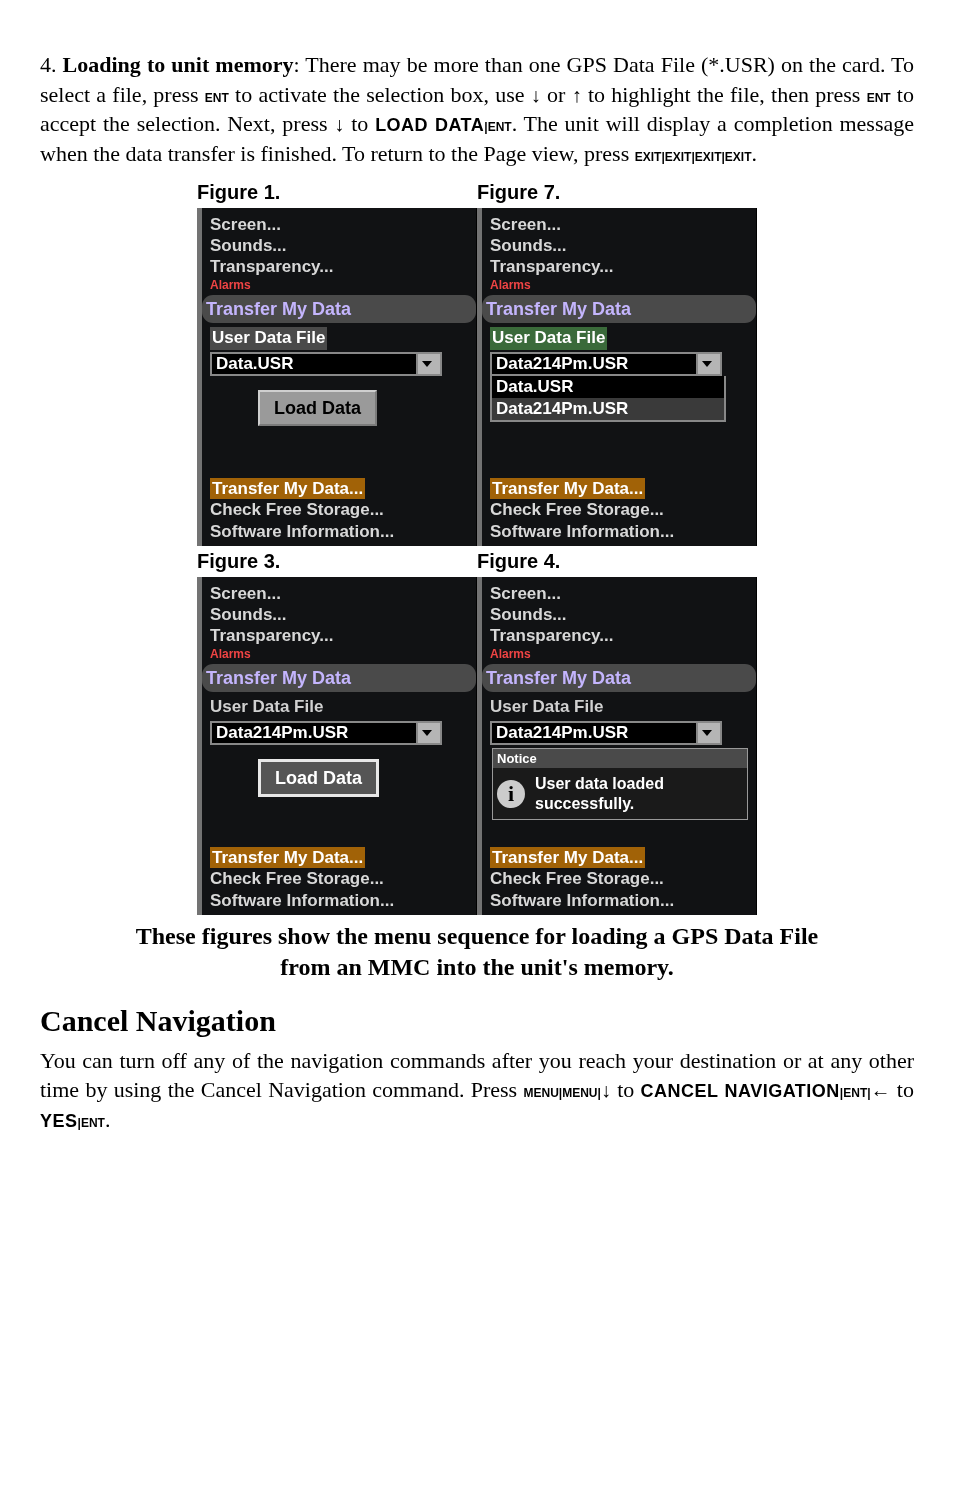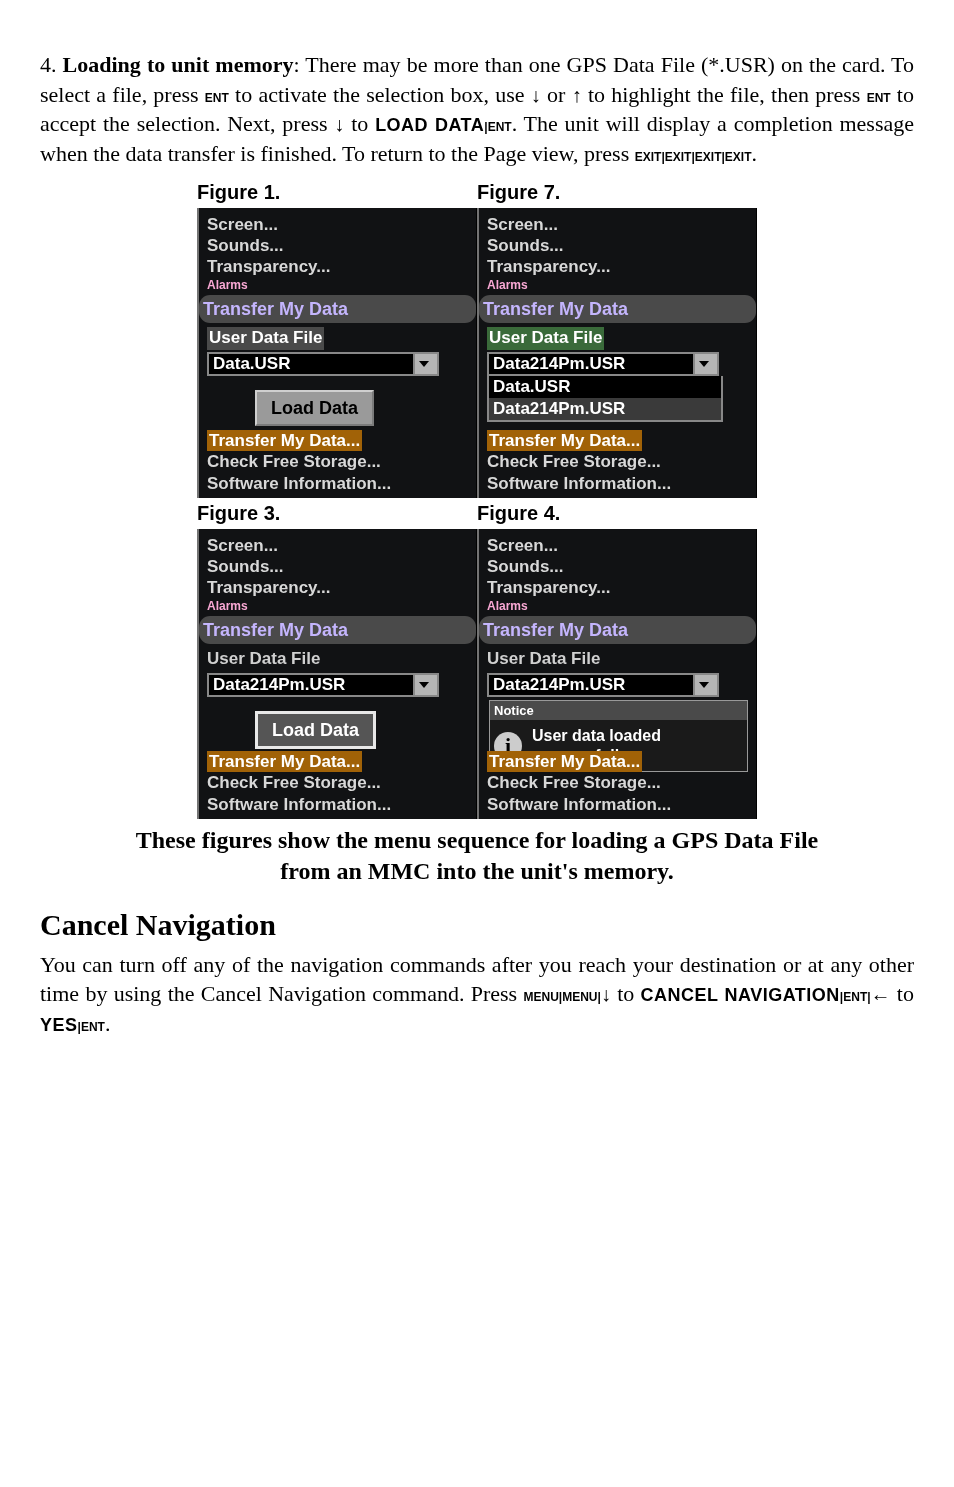--- a/index.html
+++ b/index.html
@@ -31,28 +31,28 @@
     text-align: left;
     padding: 2px 0;
     background: #fff;
   }
   .screen {
     background: #111214;
     color: #d8d8d8;
     font-family: Arial, Helvetica, sans-serif;
     font-size: 17px;
     font-weight: bold;
-    border-left: 2px solid #737373;
+    border-left: 5px solid #737373;
     border-right: 1px solid #000;
-    height: 290px;
+    height: 338px;
     position: relative;
     overflow: hidden;
   }
   .top-menu { padding: 6px 8px 0 8px; line-height: 1.25; }
-  .partial { font-size: 12px; color: #f9a8d4; }
+  .partial { font-size: 12px; color: #ef4444; }
   .title-bar {
     background: #4a4a4a;
     color: #c4b5fd;
     font-size: 18px;
     padding: 2px 4px;
     margin-top: 2px;
     border-radius: 11px;
   }
   .panel { padding: 4px 24px 0 8px; position: relative; }
   .panel .label-highlight {

